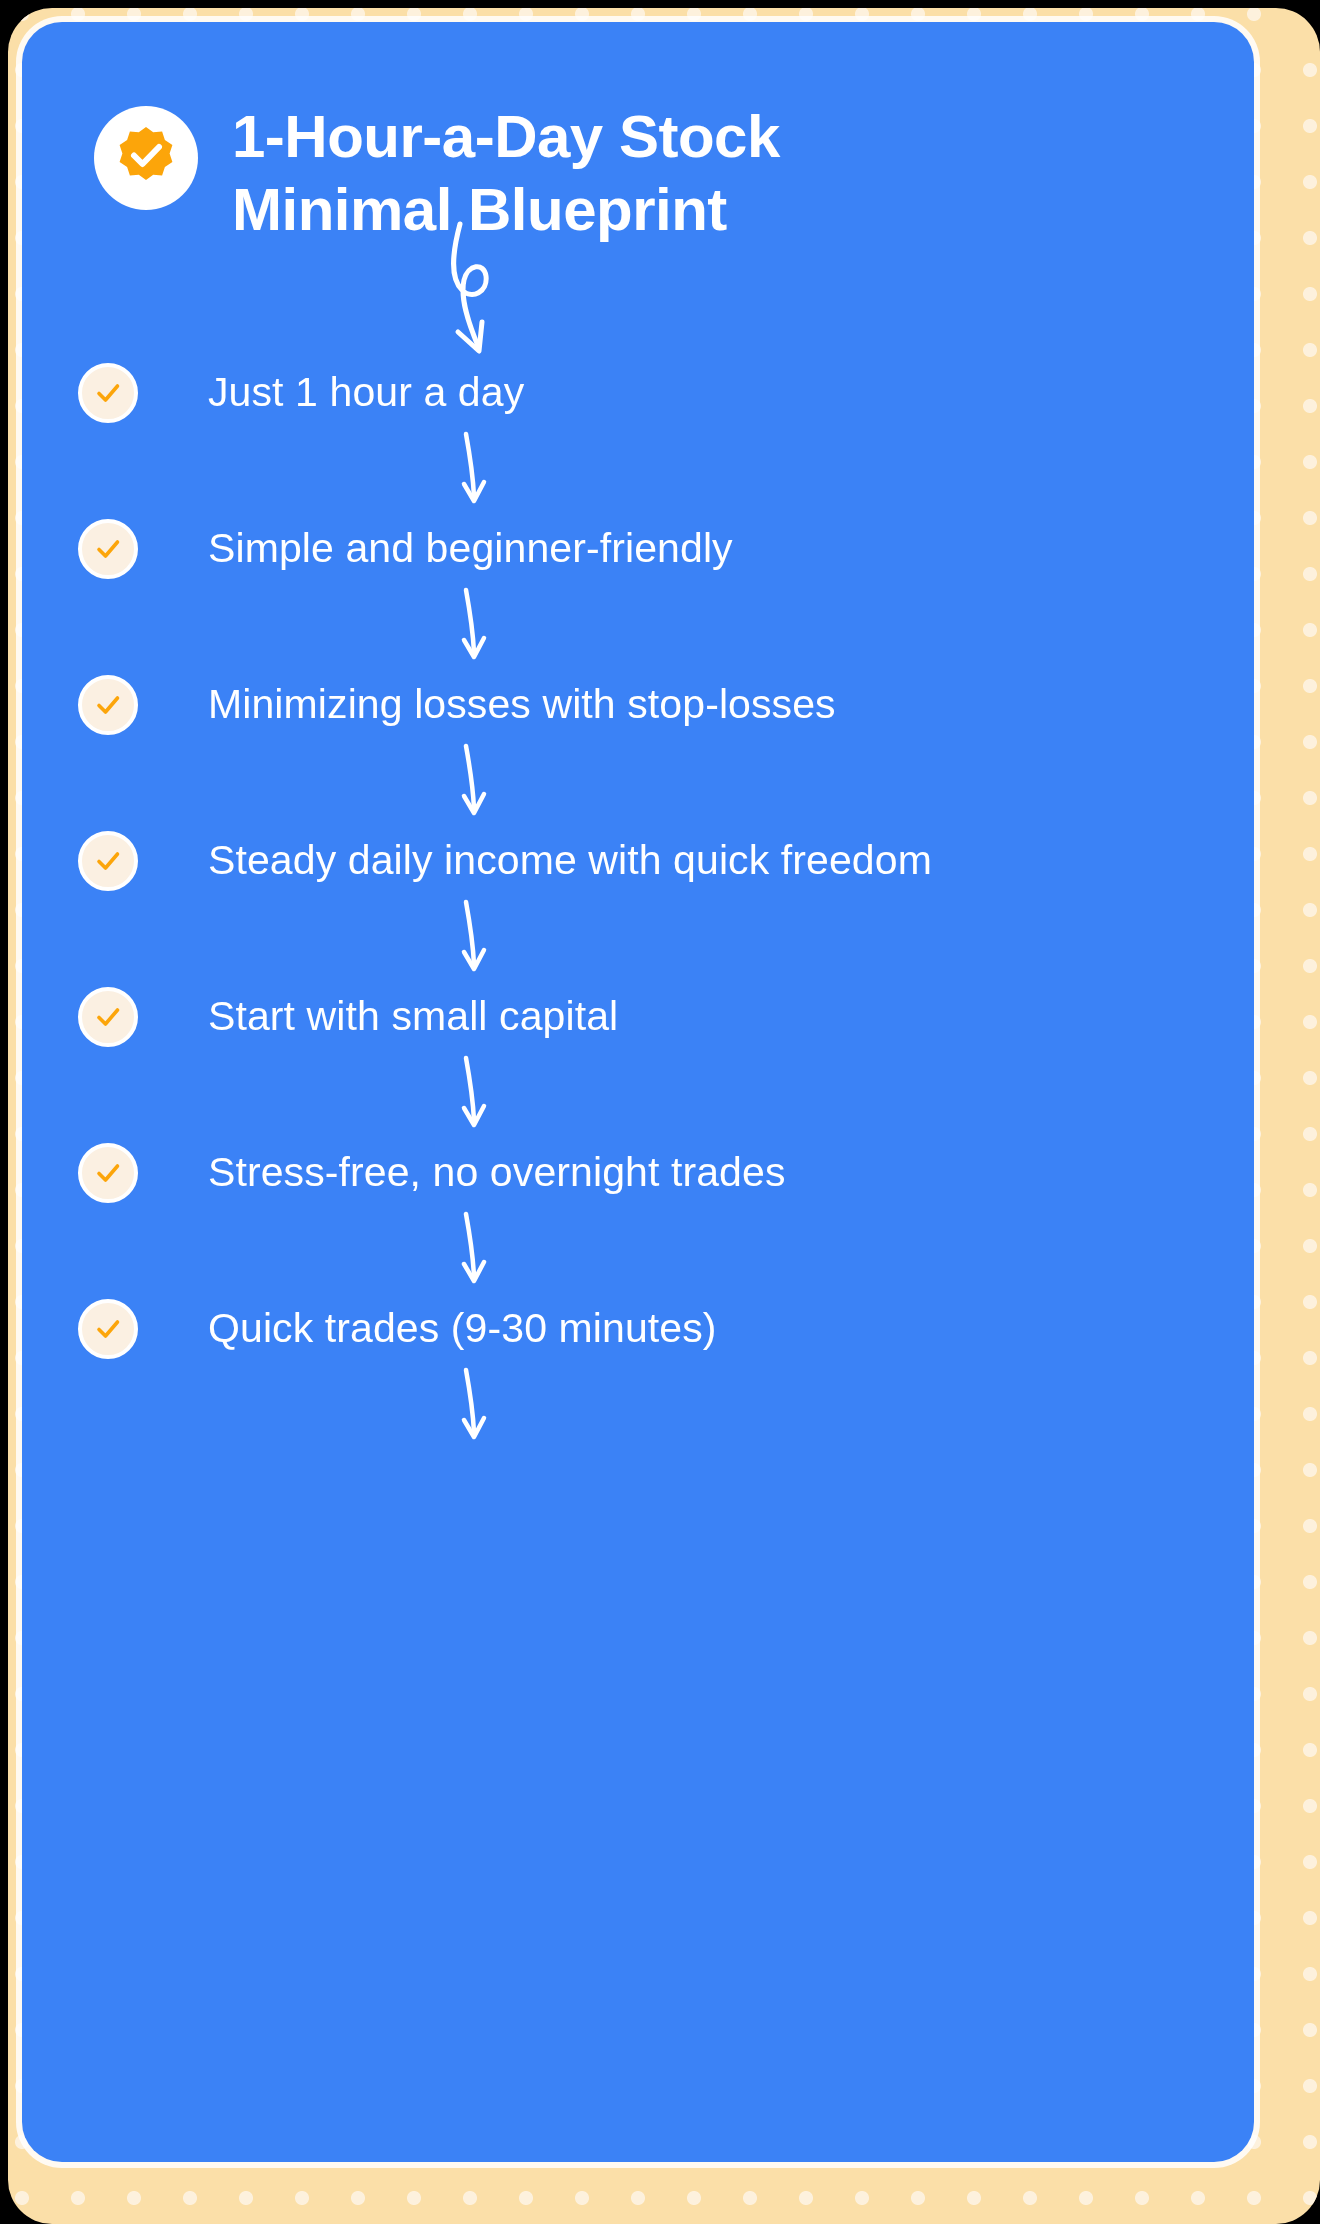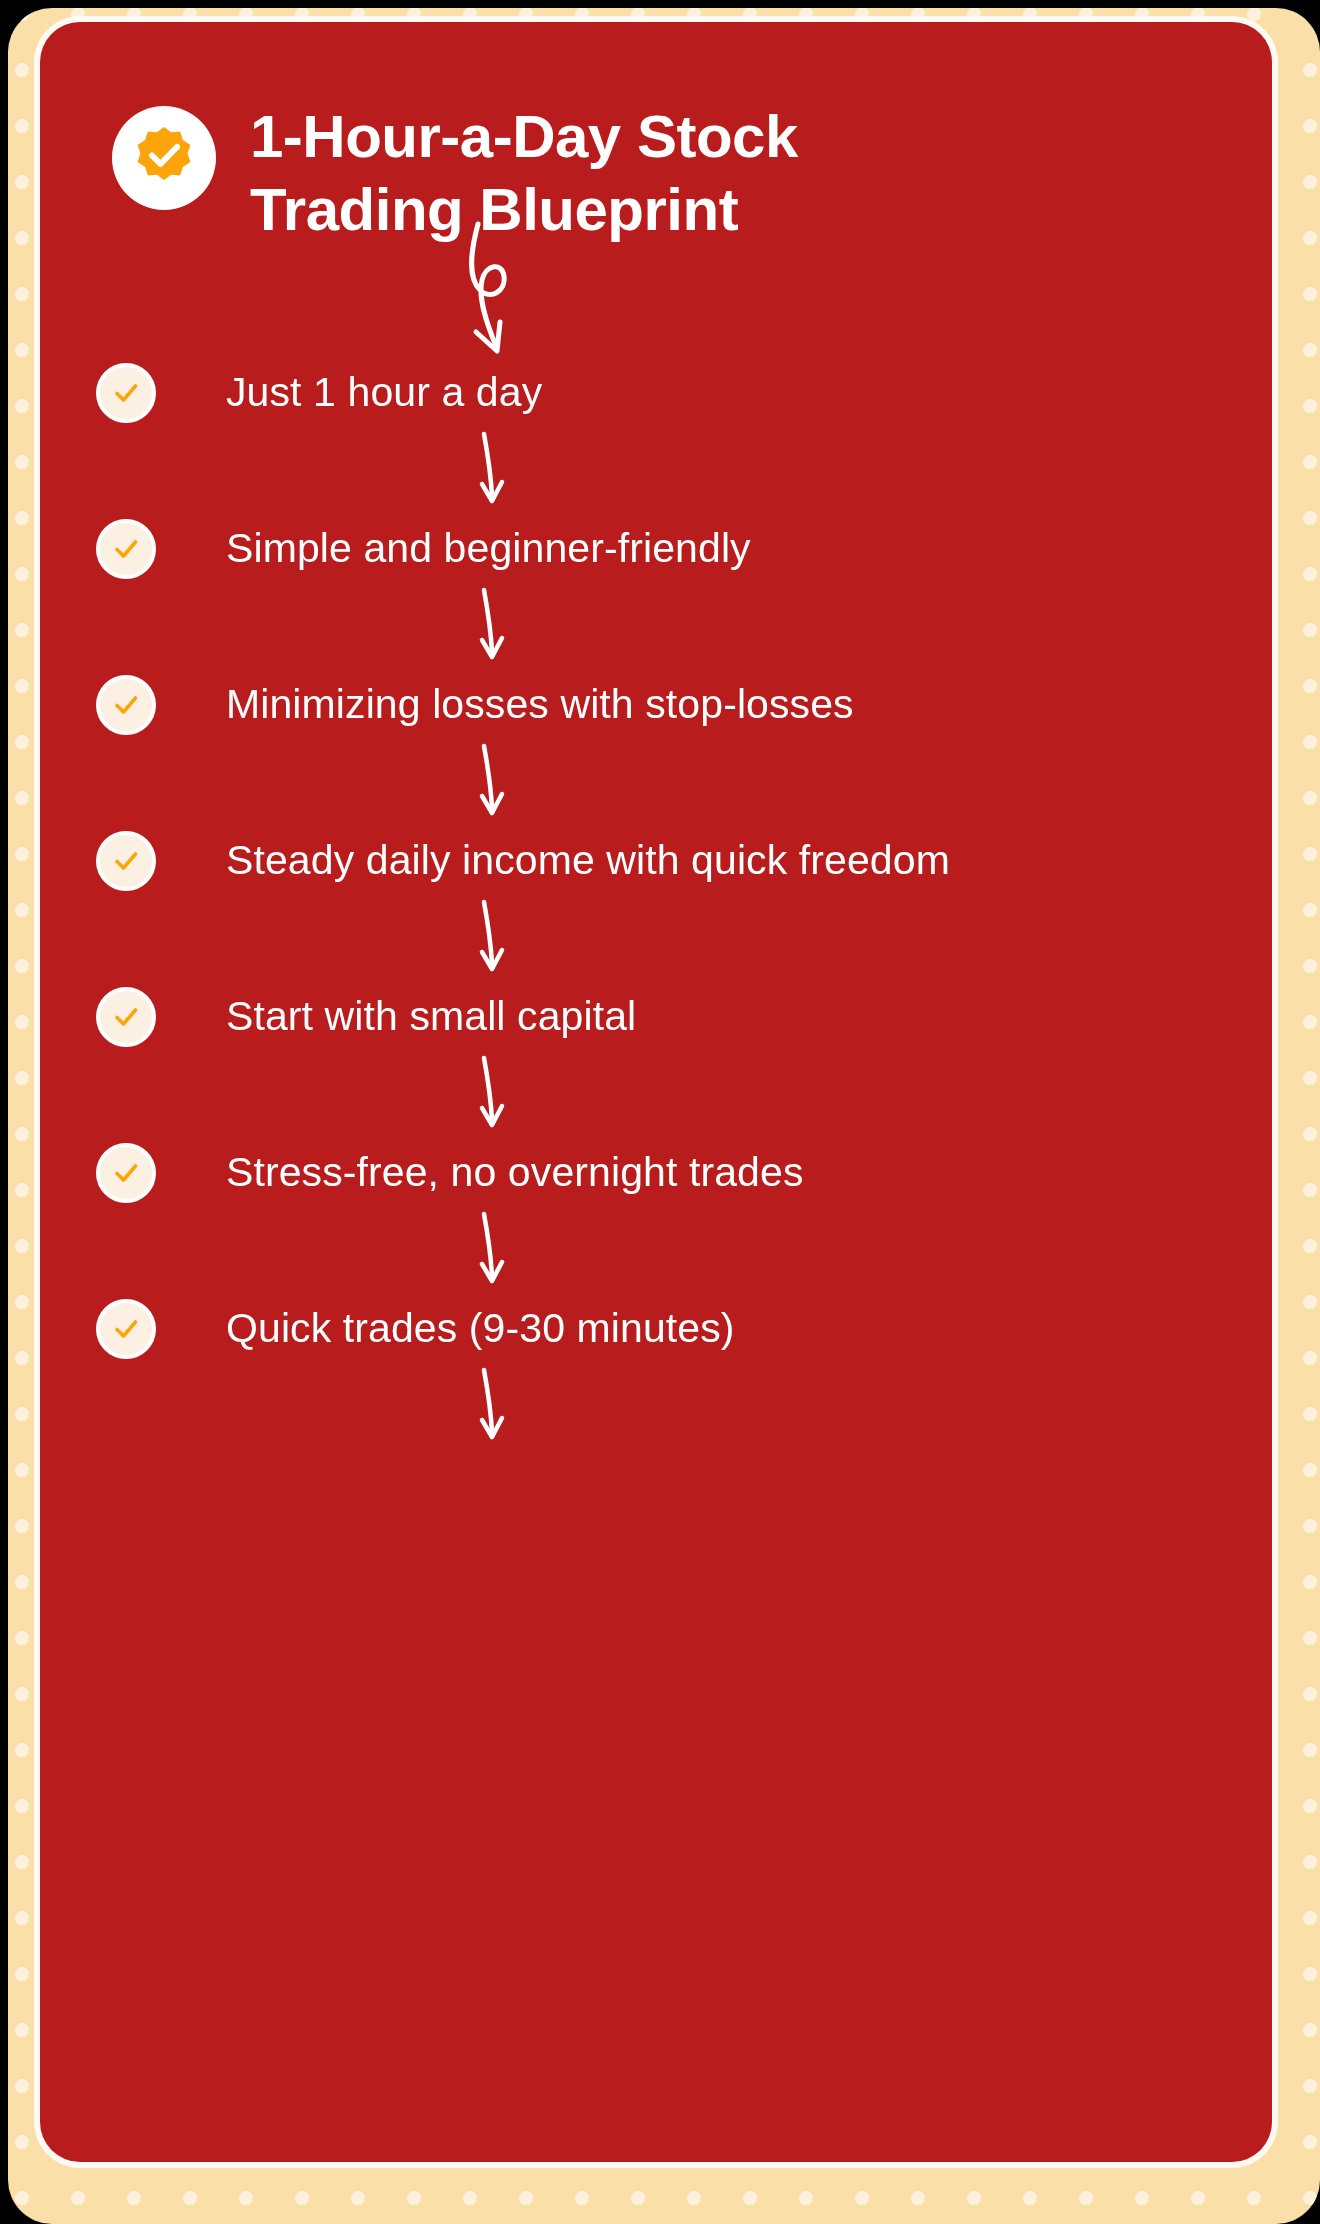--- a/index.html
+++ b/index.html
@@ -40,25 +40,25 @@
     border-radius: 44px;
     background-image: radial-gradient(circle at 10px 10px, #FEF3E0 6.5px, rgba(254,243,224,0) 7.5px);
     background-size: 56px 56px;
     background-position: 1180px 1340px;
     opacity: 0.95;
   }
 
   
   .card {
     position: absolute;
-    left: 40px;
+    left: 22px;
     top: 22px;
     width: 1232px;
     height: 2140px;
-    background: #b91c1c;
+    background: #3b82f6;
     border-radius: 40px;
     box-shadow: 0 0 0 6px rgba(255,255,255,0.85);
     overflow: hidden;
   }
 
   
   .header {
     position: absolute;
     left: 72px;
     top: 78px;
@@ -168,21 +168,21 @@
 
     <div class="header">
       <div class="badge-wrap">
         <svg width="72" height="72" viewBox="0 0 72 72" aria-hidden="true">
           <path d="M36 5 L43.2 10.3 L52.1 9.6 L54.9 18.1 L62.4 23 L59.6 31.5 L62.4 40 L54.9 44.9 L52.1 53.4 L43.2 52.7 L36 58 L28.8 52.7 L19.9 53.4 L17.1 44.9 L9.6 40 L12.4 31.5 L9.6 23 L17.1 18.1 L19.9 9.6 L28.8 10.3 Z" fill="#FCA50A"></path>
           <path d="M24 33.5 L32.5 42 L49 25" fill="none" stroke="#FFFFFF" stroke-width="6" stroke-linecap="round" stroke-linejoin="round"></path>
         </svg>
       </div>
       <div class="title">
         <div>1-Hour-a-Day Stock</div>
-        <div>Trading Blueprint</div>
+        <div>Minimal Blueprint</div>
       </div>
     </div>
 
     <div class="loop-arrow">
       <svg width="130" height="140" viewBox="0 0 130 140" aria-hidden="true">
         <path d="M38 4 C30 34, 28 58, 40 70 C50 80, 66 72, 64 56 C62 42, 46 44, 42 60 C38 78, 46 102, 56 126" fill="none" stroke="#FFFFFF" stroke-width="5" stroke-linecap="round" stroke-linejoin="round"></path>
         <path d="M36 112 L57 131 L60 102" fill="none" stroke="#FFFFFF" stroke-width="5" stroke-linecap="round" stroke-linejoin="round"></path>
       </svg>
     </div>
 

